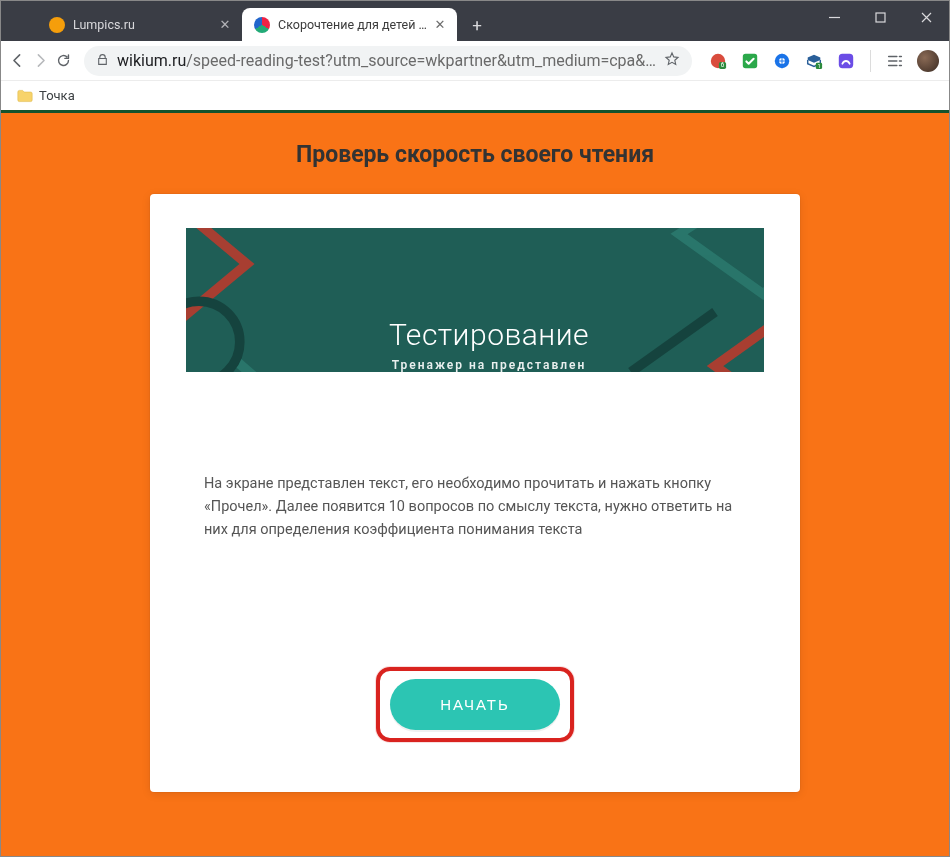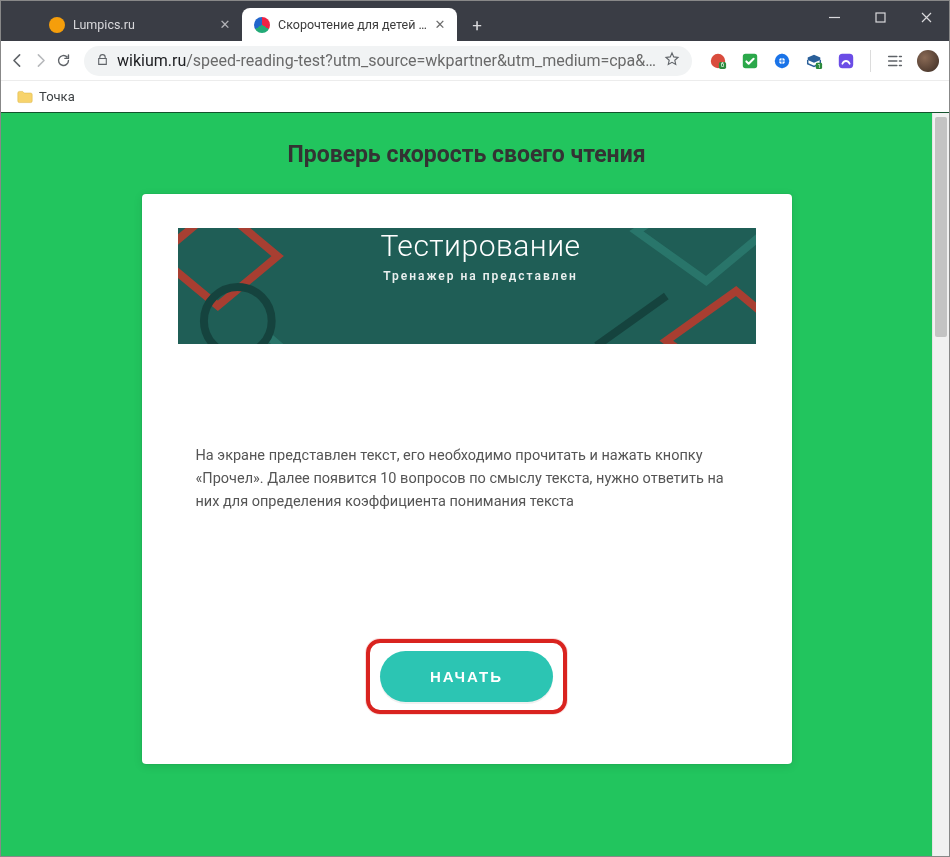--- a/index.html
+++ b/index.html
@@ -96,31 +96,32 @@
   }
   .kebab {
     width: 28px; height: 28px; display: flex; align-items: center; justify-content: center;
     color: #5f6368; font-size: 17px;
   }
 
   
   .bookmarks {
     height: 32px; background: #fff; display: flex; align-items: center;
     padding: 0 10px; gap: 6px; font-size: 13px; color: #3c4043;
-    border-bottom: 1px solid #14532d;
+    border-bottom: 3px solid #14532d;
   }
   .bm-item { display: flex; align-items: center; gap: 6px; padding: 4px 6px; border-radius: 4px; }
   .bm-folder-icon { width: 16px; height: 14px; }
 
   
   .viewport {
     height: calc(857px - 40px - 40px - 32px);
     position: relative;
     display: flex;
-    background: #22c55e;
+    background: #f97316;
+    flex-direction: column;
   }
   .page-scroll {
     flex: 1;
     overflow: hidden;
     position: relative;
   }
   .scroll-gutter {
     width: 17px; background: #f1f1f1;
     border-left: 1px solid #e4e4e4;
     position: relative;
@@ -139,24 +140,24 @@
     margin-bottom: 26px;
   }
   .card {
     width: 650px; margin: 0 auto;
     background: #fff;
     box-shadow: 0 2px 10px rgba(0,0,0,.10), 0 0 0 1px rgba(0,0,0,.03);
     border-radius: 4px;
     padding: 34px 36px 50px;
   }
   .banner {
-    height: 116px; width: 100%;
+    height: 144px; width: 100%;
     background: #1f5e56;
     position: relative; overflow: hidden;
-    display: flex; flex-direction: column; align-items: center; justify-content: flex-start;
+    display: flex; flex-direction: column; align-items: center; justify-content: flex-end;
     color: #fff;
     padding-left: 28px;
   }
   .banner svg.bg { position: absolute; inset: 0; width: 100%; height: 100%; }
   .banner .btitle { position: relative; font-size: 30px; font-weight: 300; letter-spacing: .5px; }
   .banner .bsub { position: relative; font-size: 12px; letter-spacing: 2px; margin-top: 6px; font-weight: 600; opacity: .9; }
   .instructions {
     margin-top: 100px;
     color: #555;
     font-size: 14.5px;
@@ -170,21 +171,21 @@
   .cta-highlight {
     border: 4px solid #d9231f;
     border-radius: 14px;
     padding: 8px 10px;
     box-shadow: 0 0 0 1px rgba(217,35,31,.15);
   }
   .cta-btn {
     background: #2cc5b3;
     color: #fff;
     font-size: 15px;
-    font-weight: 700;
+    font-weight: 400;
     letter-spacing: 2px;
     border: none;
     border-radius: 999px;
     padding: 17px 50px;
     cursor: pointer;
     box-shadow: 0 2px 0 rgba(0,0,0,.06);
   }
   
   .circ { display: inline-block; border-radius: 50%; }
 </style>

